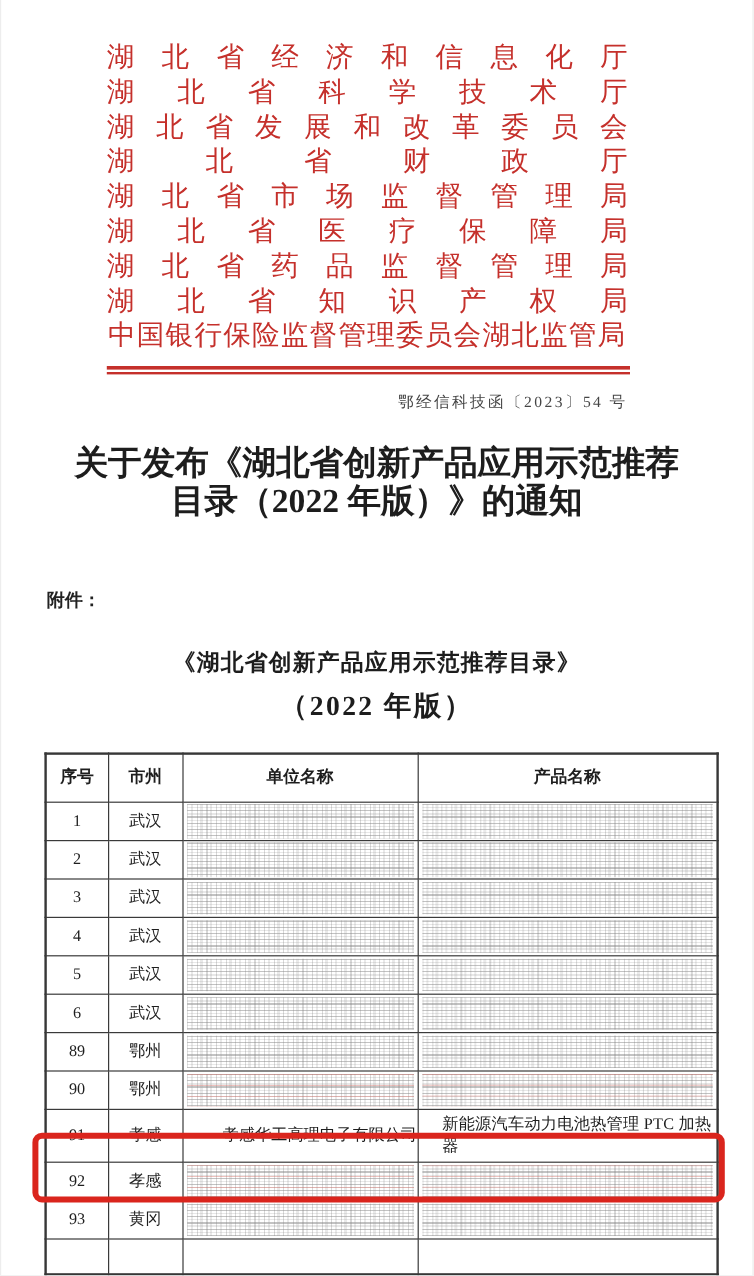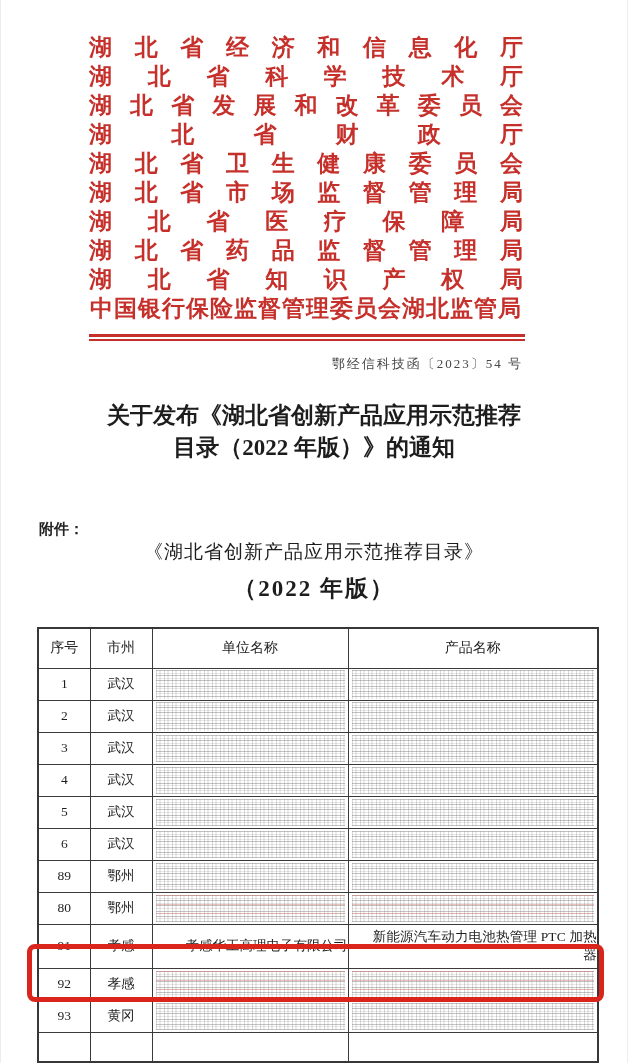--- a/index.html
+++ b/index.html
@@ -18,21 +18,21 @@
   }
 
   
   .letterhead {
     padding-top: 33px;
     width: 434px;
     margin-left: 88px;
   }
   .letterhead-line {
     color: #c5302b;
-    font-weight: 700;
+    font-weight: 400;
     font-size: 23px;
     line-height: 29px;
     text-align: justify;
     text-align-last: justify;
     white-space: nowrap;
     letter-spacing: 0;
   }
   .letterhead-line.tight {
     text-align: center;
     text-align-last: center;
@@ -55,34 +55,35 @@
     letter-spacing: 2px;
     color: #454545;
   }
 
   
   .notice-title {
     margin-top: 27px;
     text-align: center;
     font-weight: 700;
     color: #1d1d1d;
-    font-size: 23px;
+    font-size: 28px;
     line-height: 32px;
   }
 
   
   .attach-label {
     margin: 56px 0 0 38px;
     font-size: 15px;
     font-weight: 700;
     color: #222;
   }
   .attach-title1 {
-    text-align: center;
-    font-weight: 400;
+    margin-top: 29px;
+    text-align: center;
+    font-weight: 700;
     font-size: 19px;
     color: #1d1d1d;
     letter-spacing: 1px;
   }
   .attach-title2 {
     margin-top: 8px;
     text-align: center;
     font-weight: 700;
     font-size: 23px;
     color: #1d1d1d;
@@ -106,28 +107,28 @@
     border: 1px solid #3a3a3a;
     font-size: 13.5px;
     color: #1e1e1e;
     text-align: center;
     vertical-align: middle;
     padding: 0;
     overflow: hidden;
   }
   .catalog th {
     height: 40px;
-    font-weight: 400;
+    font-weight: 700;
     font-size: 14px;
   }
   .catalog tr.row { height: 32px; }
   .catalog tr.row-highlight { height: 44px; margin-left: 28px; }
   .catalog tr.row-stub { height: 30px; }
   .catalog td.t-left { text-align: right; padding-left: 8px; }
-  .catalog td.t-left-sm { text-align: right; padding-left: 20px; letter-spacing: 0.2px; }
+  .catalog td.t-left-sm { text-align: left; padding-left: 20px; letter-spacing: 0.2px; }
 
   
   .mosaic {
     height: 27px;
     margin: 1px 3px;
     background:
       repeating-linear-gradient(90deg,
         rgba(95,95,95,.30) 0 1px, rgba(255,255,255,0) 1px 3px,
         rgba(125,125,125,.20) 3px 5px, rgba(255,255,255,0) 5px 8px),
       repeating-linear-gradient(180deg,
@@ -164,21 +165,20 @@
 </head>
 <body>
 
 <div class="page">
 
   <div class="letterhead">
     <div class="letterhead-line">湖北省经济和信息化厅</div>
     <div class="letterhead-line">湖北省科学技术厅</div>
     <div class="letterhead-line">湖北省发展和改革委员会</div>
     <div class="letterhead-line">湖北省财政厅</div>
-    <div class="letterhead-line">湖北省卫生健康委员会</div>
     <div class="letterhead-line">湖北省市场监督管理局</div>
     <div class="letterhead-line">湖北省医疗保障局</div>
     <div class="letterhead-line">湖北省药品监督管理局</div>
     <div class="letterhead-line">湖北省知识产权局</div>
     <div class="letterhead-line tight">中国银行保险监督管理委员会湖北监管局</div>
   </div>
 
   <div class="red-rule"></div>
 
   <div class="doc-number">鄂经信科技函〔2023〕54 号</div>
@@ -279,21 +279,21 @@
       <td>鄂州</td>
       <td>
             <div class="mosaic"></div>
           </td>
       <td>
             <div class="mosaic"></div>
           </td>
     </tr>
 
     <tr class="row">
-      <td>80</td>
+      <td>90</td>
       <td>鄂州</td>
       <td>
             <div class="mosaic tint"></div>
           </td>
       <td>
             <div class="mosaic tint"></div>
           </td>
     </tr>
 
     <tr class="row row-highlight">

